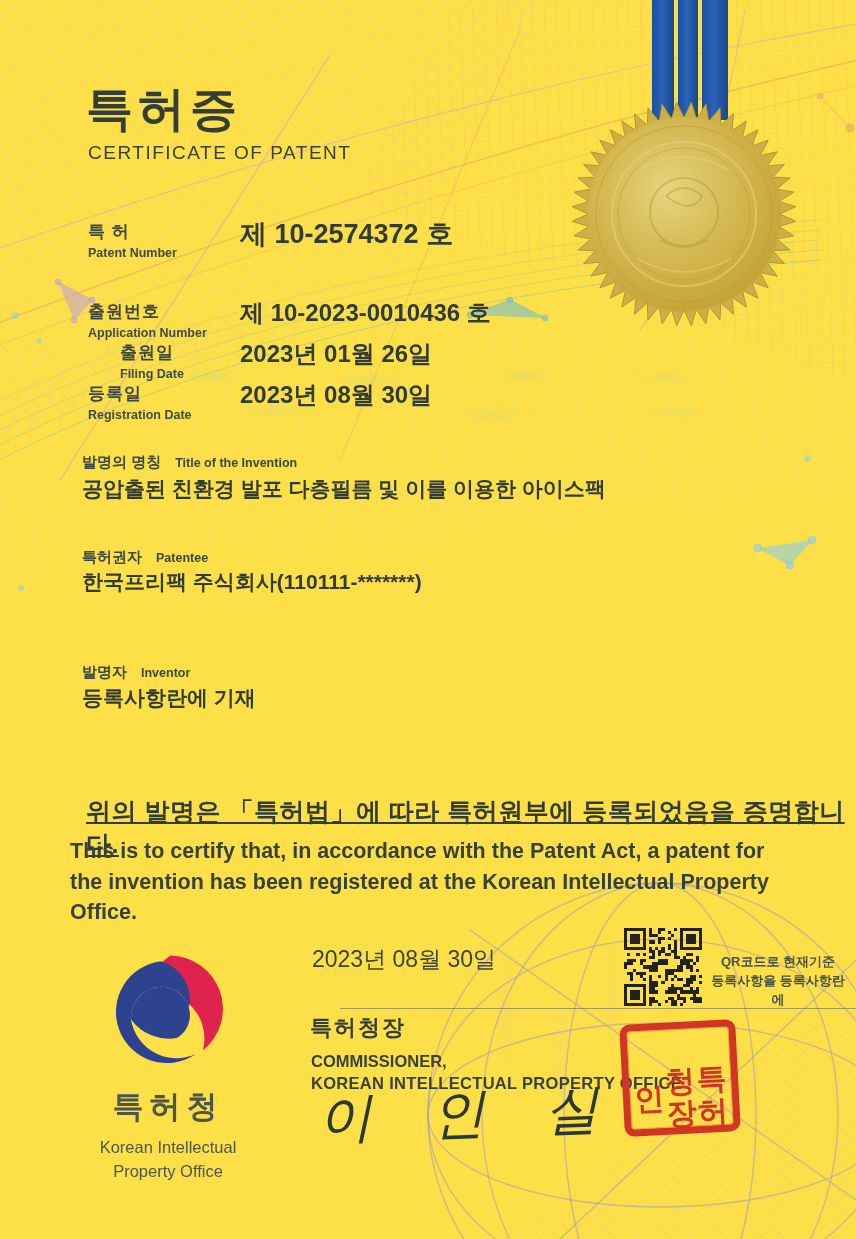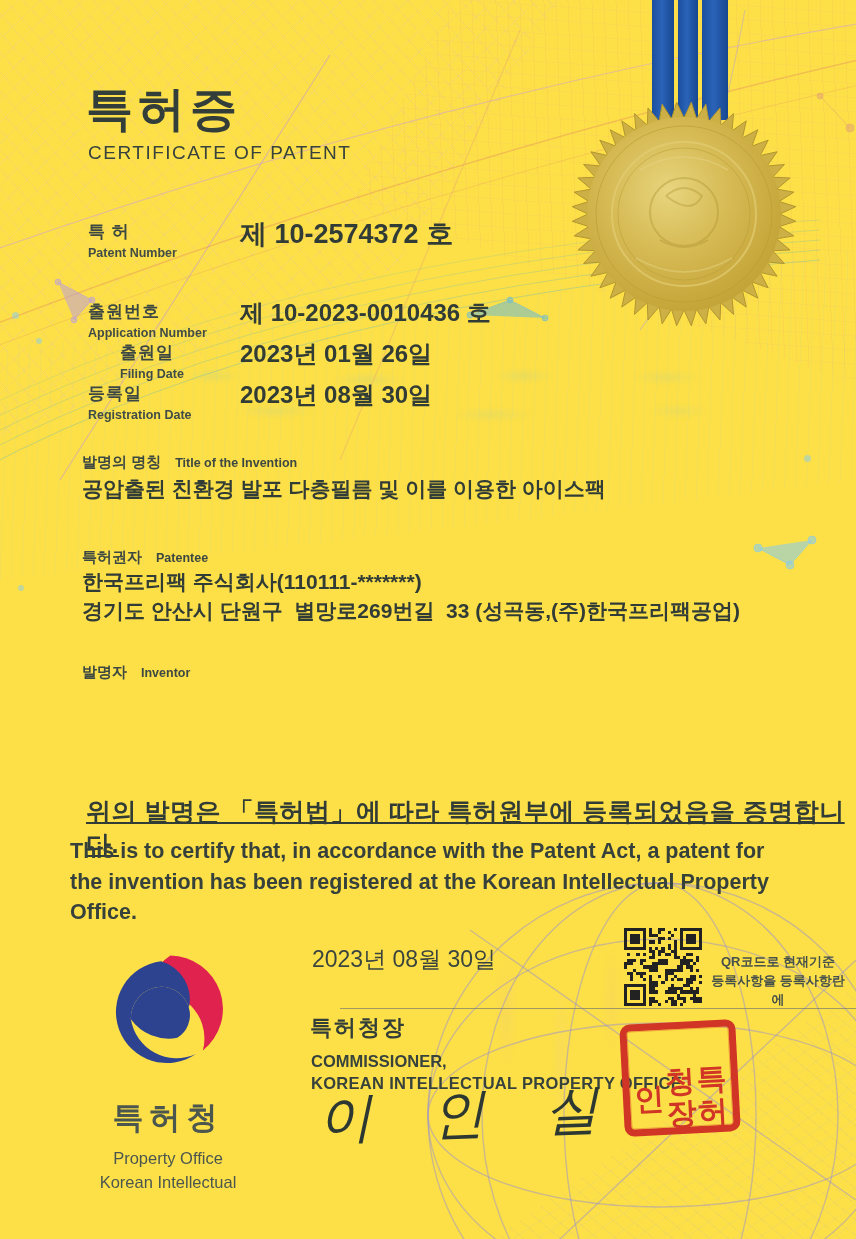--- a/index.html
+++ b/index.html
@@ -109,21 +109,21 @@
     box-shadow:inset 0 0 0 1px rgba(208,53,38,.35);
   }
   .stamp-glyphs {
     writing-mode:vertical-rl; font-size:30px; font-weight:bold; color:#d03526;
     letter-spacing:2px; line-height:1.05; height:88px; text-align:center;
   }
 
   
   .kipo { position:absolute; left:78px; top:952px; width:180px; text-align:center; }
   .kipo svg { width:116px; height:116px; }
-  .kipo-ko { font-size:31px; font-weight:bold; letter-spacing:6px; color:#4b564f; margin-top:25px; }
+  .kipo-ko { font-size:31px; font-weight:bold; letter-spacing:6px; color:#4b564f; margin-top:14px; }
   .kipo-en { font-size:16.5px; color:#4b564f; margin-top:8px; line-height:1.45; }
 </style>
 </head>
 <body>
 
 <div class="page">
 
   <div class="bg-layer">
     <div class="hatch-tl"></div>
     <div class="hatch-tr"></div>
@@ -251,25 +251,25 @@
 
   <div style="position:absolute;left:82px;top:453px;" class="sec-label">
     <span>발명의 명칭</span><span class="en">Title of the Invention</span>
   </div>
   <div class="sec-text" style="position:absolute;left:82px;top:475px;">공압출된 친환경 발포 다층필름 및 이를 이용한 아이스팩</div>
 
   <div style="position:absolute;left:82px;top:548px;" class="sec-label">
     <span>특허권자</span><span class="en">Patentee</span>
   </div>
   <div class="sec-text" style="position:absolute;left:82px;top:568px;">한국프리팩 주식회사(110111-*******)</div>
-  <div class="sec-text" style="position:absolute;left:82px;top:597px;">경기도 안산시 단원구  별망로269번길  33 (성곡동,(주)한국프리팩공업)</div>
 
   <div style="position:absolute;left:82px;top:663px;" class="sec-label">
     <span>발명자</span><span class="en">Inventor</span>
   </div>
+  <div class="sec-text" style="position:absolute;left:82px;top:684px;">등록사항란에 기재</div>
 
   <div class="stmt-ko">위의 발명은 「특허법」에 따라 특허원부에 등록되었음을 증명합니다.</div>
   <div class="stmt-en">This is to certify that, in accordance with the Patent Act, a patent for the invention has been registered at the Korean Intellectual Property Office.</div>
 
   <div class="issue-date">2023년 08월 30일</div>
 
   <div class="qr"><svg id="qrsvg" viewBox="0 0 25 25" shape-rendering="crispEdges" width="78" height="78">
         <g fill="#222">
           <rect x="0" y="0" width="1" height="1"></rect>
           <rect x="1" y="0" width="1" height="1"></rect>
@@ -580,18 +580,18 @@
       <path d="M 44 8
                A 44 44 0 1 0 74 88
                A 40 40 0 0 1 18 58
                A 27 27 0 0 1 44 30
                A 25 25 0 0 1 68 48
                A 34 34 0 0 0 44 8 Z" fill="#2e4390"></path>
       <path d="M 44 30 A 27 27 0 0 0 18 58 A 40 40 0 0 0 58 74 A 23 23 0 0 0 68 48 A 25 25 0 0 0 44 30 Z" fill="#2e4390"></path>
     </svg>
     <div class="kipo-ko">특허청</div>
     <div class="kipo-en">
+      <div>Korean Intellectual</div>
       <div>Property Office</div>
-      <div>Korean Intellectual</div>
     </div>
   </div>
 
 </div>
 
 </body></html>

